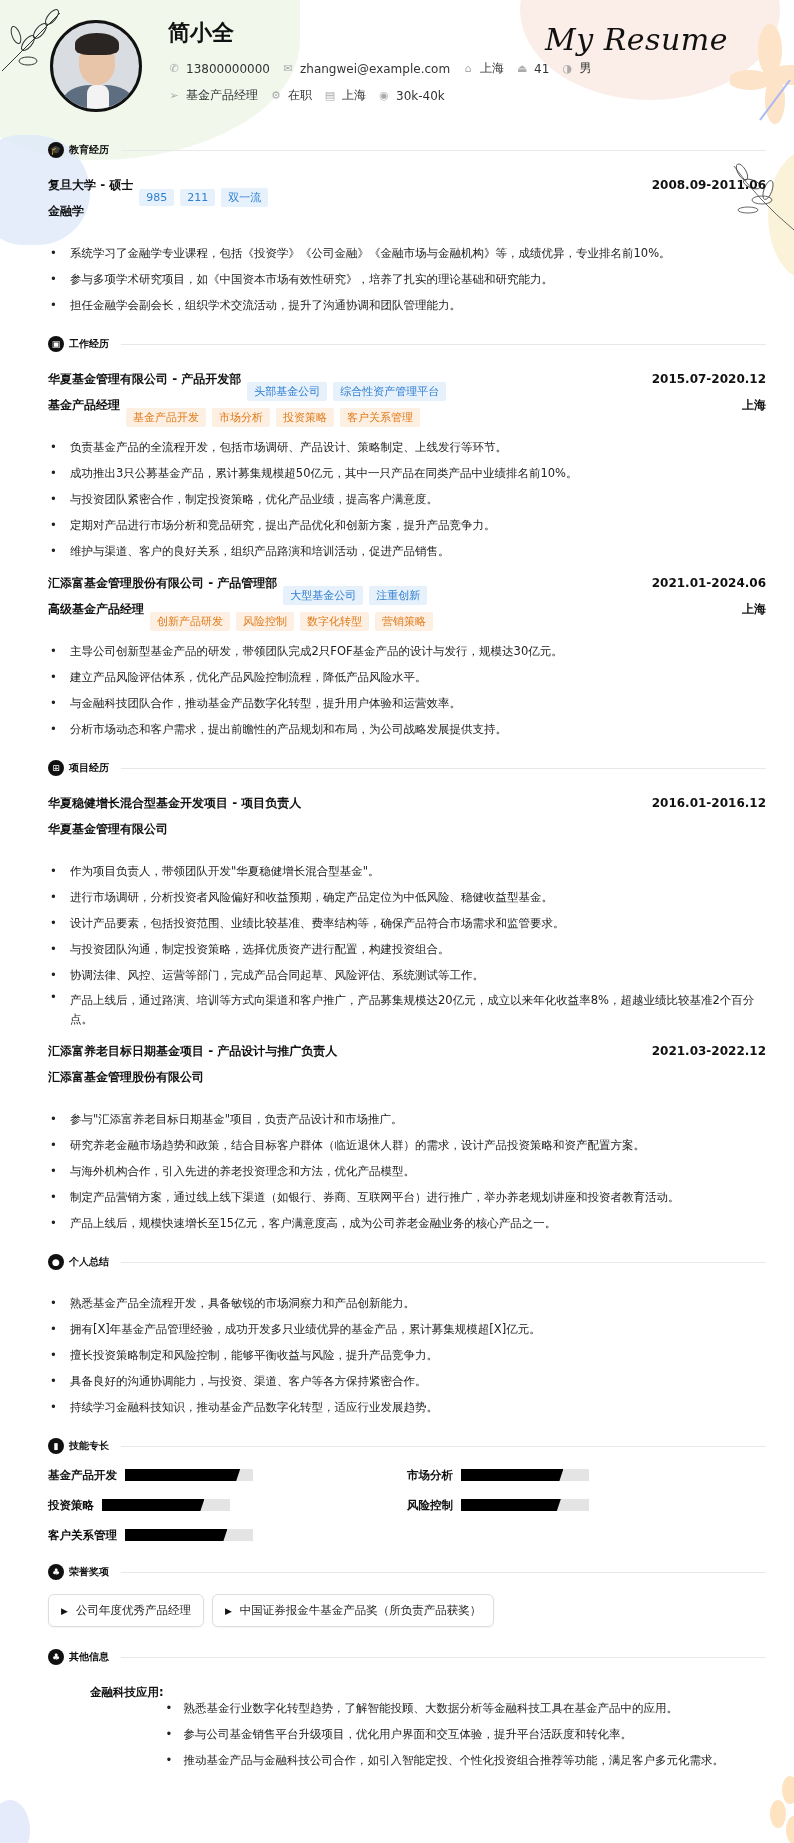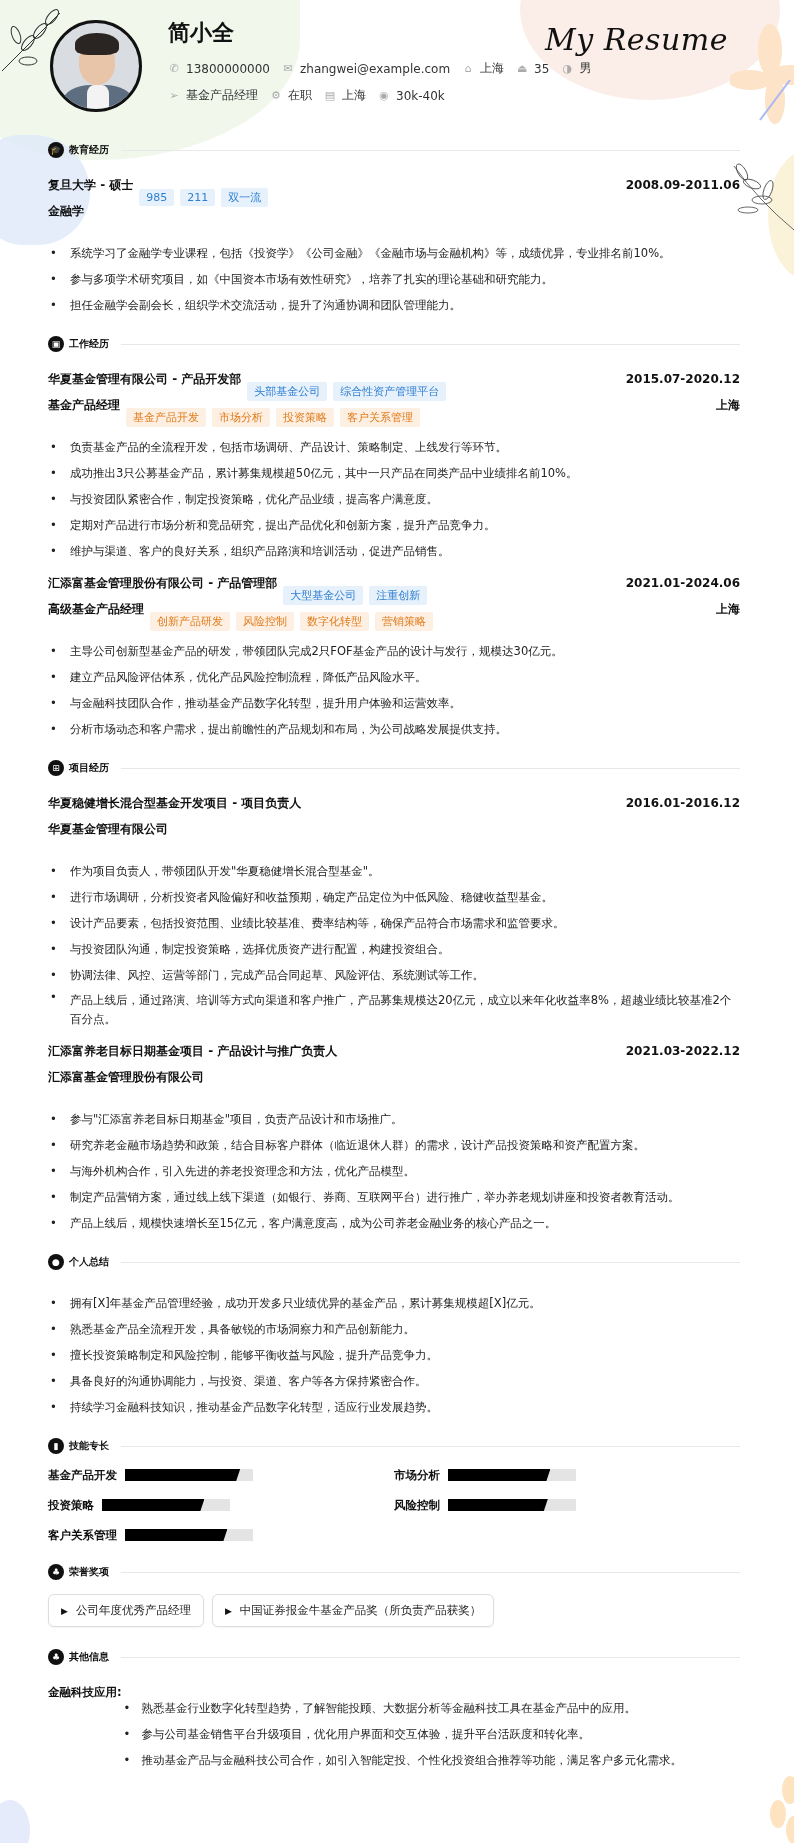--- a/index.html
+++ b/index.html
@@ -1,19 +1,19 @@
 <!DOCTYPE html>
 <html><head>
 <meta charset="utf-8">
 <style>
   * { box-sizing: border-box; margin: 0; padding: 0; }
   html, body { width: 794px; background: #fff; }
   body { font-family: "DejaVu Sans", "Liberation Sans", sans-serif; color: #222; font-size: 12px; position: relative; overflow: hidden; height: 1843px; }
   .deco { position: absolute; pointer-events: none; z-index: 0; }
-  .page { position: relative; z-index: 1; padding: 0 54px 0 48px; }
+  .page { position: relative; z-index: 1; padding: 0 28px 0 48px; }
 
   
   .header { position: relative; height: 130px; }
   .avatar { position: absolute; left: 50px; top: 20px; width: 92px; height: 92px; border-radius: 50%; border: 3px solid #111; background: #d9dce0; overflow: hidden; }
   .avatar .face { position: absolute; left: 26px; top: 18px; width: 36px; height: 44px; background: #e8c4a8; border-radius: 45% 45% 48% 48%; }
   .avatar .hair { position: absolute; left: 22px; top: 10px; width: 44px; height: 22px; background: #2a2522; border-radius: 50% 50% 30% 30%; }
   .avatar .body { position: absolute; left: 10px; top: 62px; width: 70px; height: 40px; background: #5c6e80; border-radius: 40% 40% 0 0; }
   .avatar .shirt { position: absolute; left: 34px; top: 62px; width: 22px; height: 30px; background: #f3f3f3; border-radius: 30% 30% 0 0; }
   .name { position: absolute; left: 168px; top: 18px; font-size: 22px; font-weight: bold; color: #111; }
   .title-script { position: absolute; left: 545px; top: 22px; font-family: "DejaVu Serif", serif; font-style: italic; font-size: 30px; color: #111; letter-spacing: 0.5px; }
@@ -52,21 +52,21 @@
   .skill-name { font-size: 11.5px; font-weight: bold; color: #111; white-space: nowrap; }
   .skill-bar { position: relative; width: 128px; height: 12px; background: #e4e4e4; }
   .skill-fill { position: absolute; left: 0; top: 0; height: 12px; background: #000; clip-path: polygon(0 0, 100% 0, calc(100% - 4px) 100%, 0 100%); }
 
   
   .awards { display: flex; gap: 8px; margin-top: 2px; }
   .award { border: 1px solid #ddd; border-radius: 6px; padding: 8px 12px; font-size: 11.5px; color: #222; display: flex; align-items: center; gap: 8px; box-shadow: 0 1px 2px rgba(0,0,0,0.05); }
   .award-icon { font-size: 9px; color: #111; }
 
   
-  .other { display: flex; align-items: flex-start; }
+  .other { display: flex; align-items: flex-start; justify-content: center; }
   .other-label { font-weight: bold; font-size: 11.5px; color: #111; white-space: nowrap; line-height: 26px; }
   .other ul.bullets li { padding-left: 20px; }
 </style>
 </head>
 <body>
 
 <div class="deco" style="left:-40px;top:-40px;width:340px;height:200px;background:#eef5e6;border-radius:0 0 60% 40%;opacity:0.8;"></div>
 <div class="deco" style="left:520px;top:-80px;width:260px;height:180px;background:#fbeee8;border-radius:50%;"></div>
 <div class="deco" style="left:730px;top:20px;width:80px;height:110px;">
   <svg width="80" height="110" viewBox="0 0 80 110">
@@ -132,21 +132,21 @@
       <div class="info-item">
         <span class="info-icon">✉</span>
         <span>zhangwei@example.com</span>
       </div>
       <div class="info-item">
         <span class="info-icon">⌂</span>
         <span>上海</span>
       </div>
       <div class="info-item">
         <span class="info-icon">⏏</span>
-        <span>35</span>
+        <span>41</span>
       </div>
       <div class="info-item">
         <span class="info-icon">◑</span>
         <span>男</span>
       </div>
     </div>
 
     <div class="info-row r2" style="left:120px;">
       <div class="info-item">
         <span class="info-icon">➢</span>
@@ -292,22 +292,22 @@
     </div>
   </div>
 
   <div class="section">
     <div class="sec-head">
       <span class="sec-icon">●</span>
       <span class="sec-title">个人总结</span>
       <span class="sec-line"></span>
     </div>
     <ul class="bullets">
+      <li>熟悉基金产品全流程开发，具备敏锐的市场洞察力和产品创新能力。</li>
       <li>拥有[X]年基金产品管理经验，成功开发多只业绩优异的基金产品，累计募集规模超[X]亿元。</li>
-      <li>熟悉基金产品全流程开发，具备敏锐的市场洞察力和产品创新能力。</li>
       <li>擅长投资策略制定和风险控制，能够平衡收益与风险，提升产品竞争力。</li>
       <li>具备良好的沟通协调能力，与投资、渠道、客户等各方保持紧密合作。</li>
       <li>持续学习金融科技知识，推动基金产品数字化转型，适应行业发展趋势。</li>
     </ul>
   </div>
 
   <div class="section">
     <div class="sec-head">
       <span class="sec-icon">▮</span>
       <span class="sec-title">技能专长</span>

